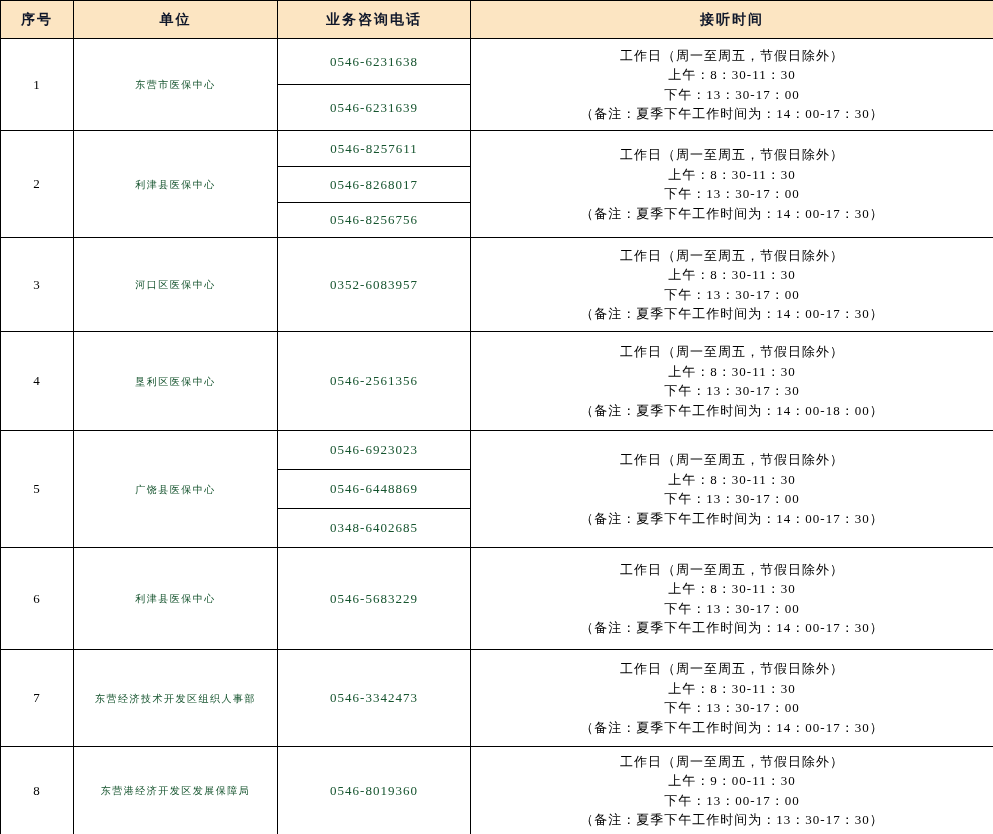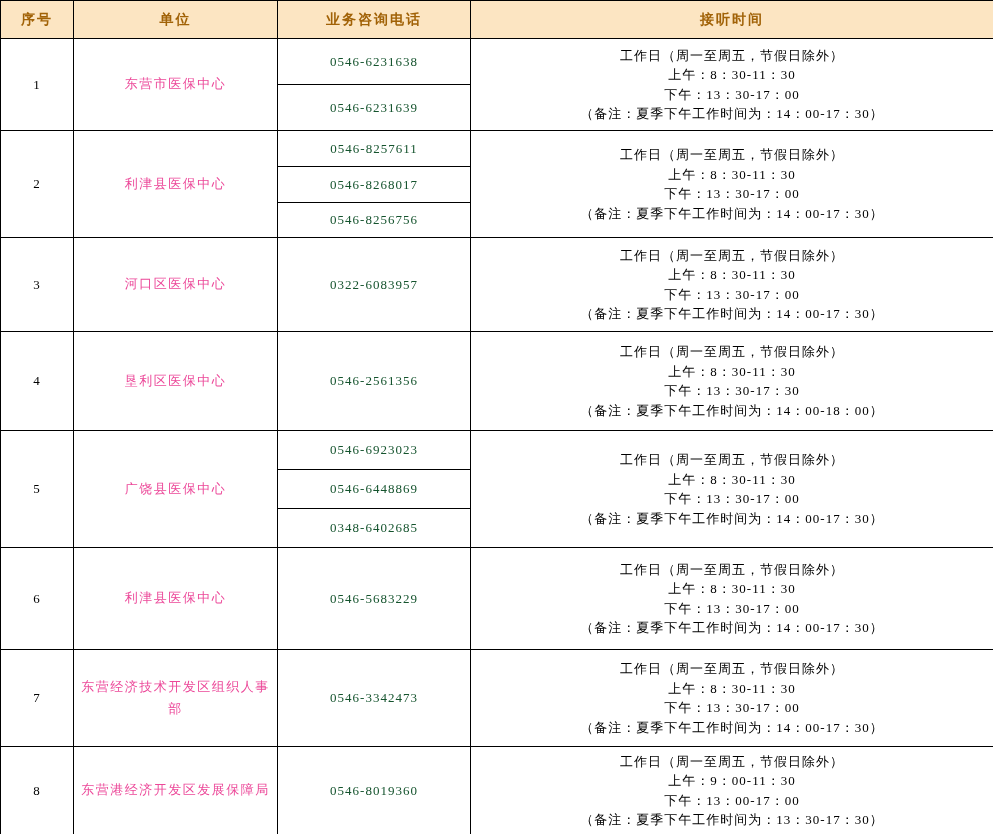--- a/index.html
+++ b/index.html
@@ -16,34 +16,34 @@
     background: #ffffff;
   }
   .contact-table th, .contact-table td {
     border: 1px solid #000000;
     text-align: center;
     vertical-align: middle;
     overflow: hidden;
   }
   .contact-table th {
     background: #fce5c2;
-    color: #a16207;
+    color: #0f172a;
     font-size: 14px;
     font-weight: bold;
     letter-spacing: 2px;
     height: 38px;
   }
   td.c-no {
     font-size: 13px;
     color: #000000;
     letter-spacing: 1px;
   }
   td.c-unit {
-    font-size: 13px;
-    color: #ec4899;
+    font-size: 10px;
+    color: #14532d;
     letter-spacing: 1.5px;
     padding: 10px 2px;
     line-height: 1.7;
   }
   td.c-phone {
     font-size: 13px;
     color: #14532d;
     letter-spacing: 1px;
   }
   td.c-time {
@@ -104,21 +104,21 @@
     <tr style="height:36px">
       <td class="c-phone">0546-8268017</td>
     </tr>
     <tr style="height:35px">
       <td class="c-phone">0546-8256756</td>
     </tr>
 
     <tr style="height:94px">
       <td class="c-no">3</td>
       <td class="c-unit">河口区医保中心</td>
-      <td class="c-phone">0322-6083957</td>
+      <td class="c-phone">0352-6083957</td>
       <td class="c-time">
         <div class="time-line">工作日（周一至周五，节假日除外）</div>
         <div class="time-line">上午：8：30-11：30</div>
         <div class="time-line">下午：13：30-17：00</div>
         <div class="time-line">（备注：夏季下午工作时间为：14：00-17：30）</div>
       </td>
     </tr>
 
     <tr style="height:99px">
       <td class="c-no">4</td>

